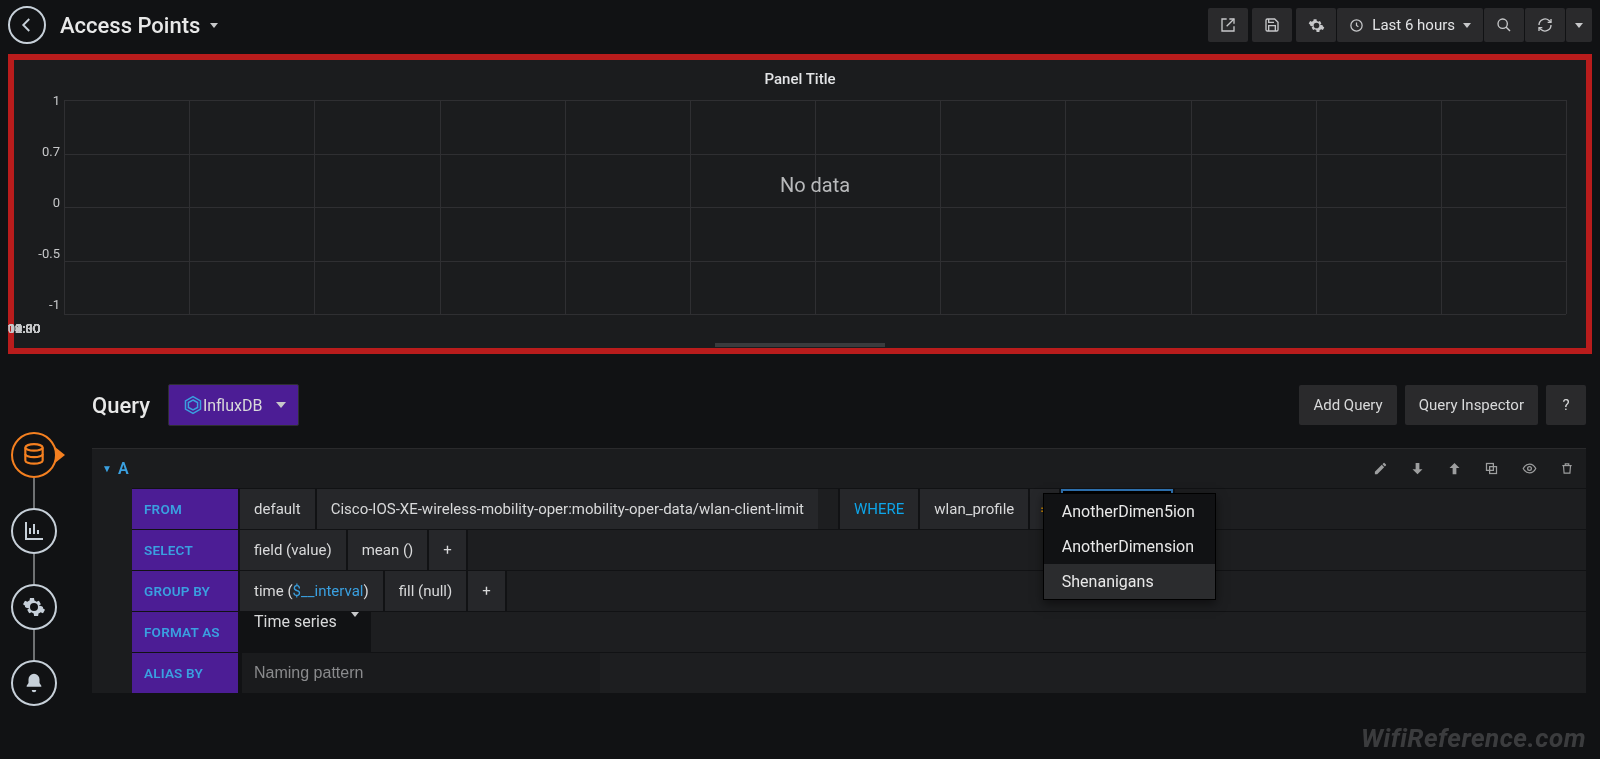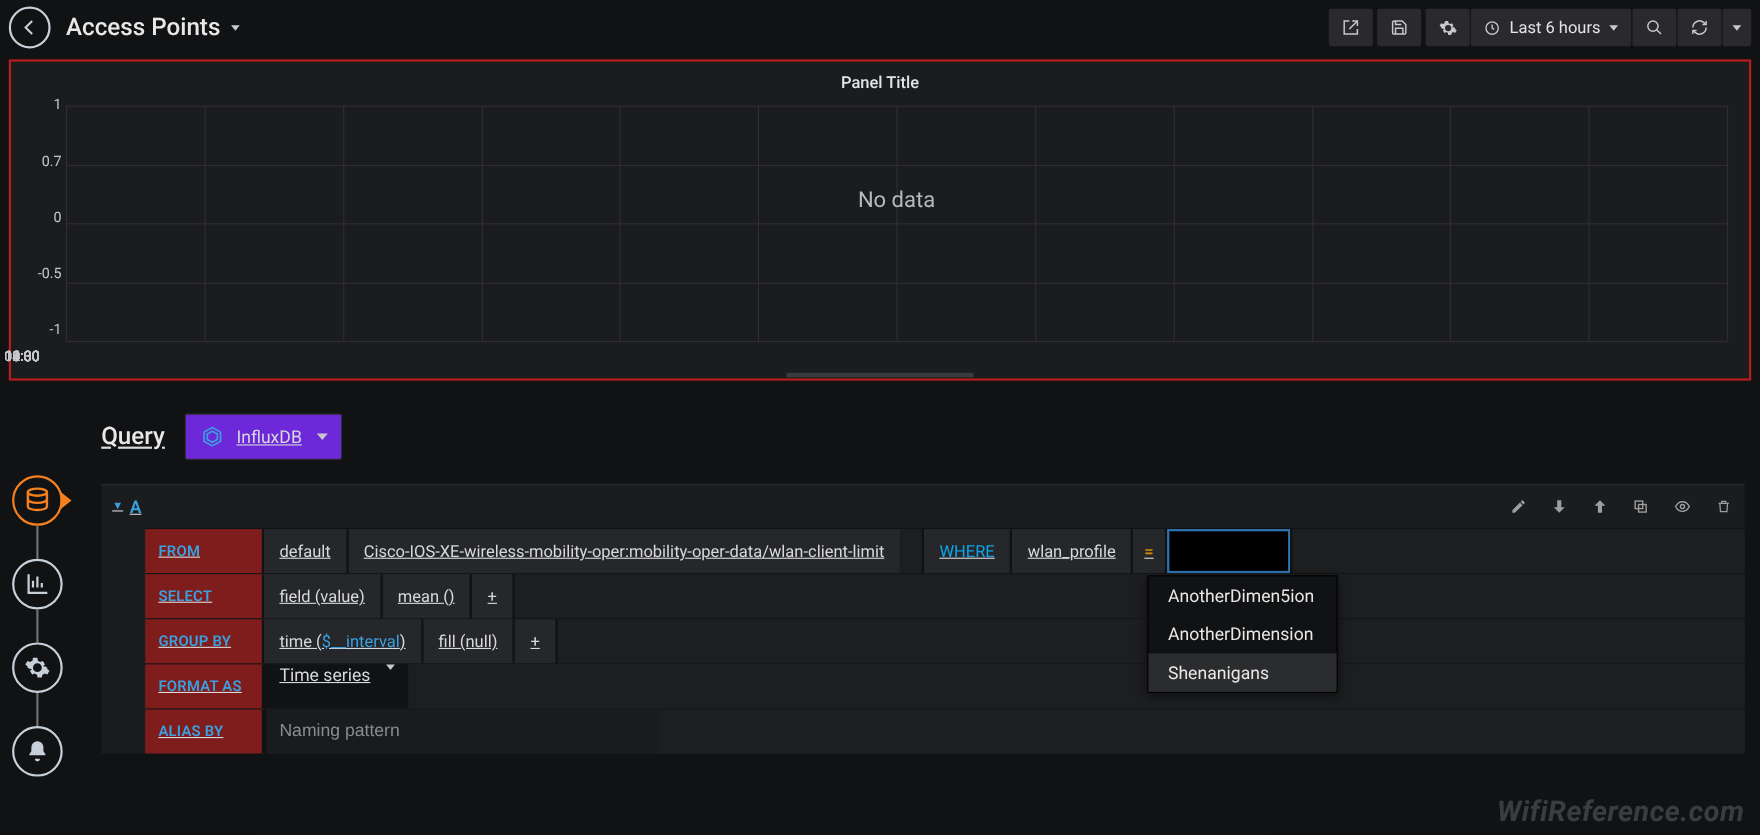--- a/index.html
+++ b/index.html
@@ -31,21 +31,21 @@
     display:flex;align-items:center;justify-content:center; cursor:pointer;
   }
   .toolbtn-group{display:flex;gap:4px;}
   .timebtn{
     background:#2a2a2c; height:34px; border-radius:2px; padding:0 12px;
     display:flex;align-items:center;gap:8px; cursor:pointer; font-size:15px;color:#e3e4e6;
   }
 
   
   .panel {
-    margin:6px 8px 0 8px; background:#1b1c1e; border:2px solid #b91c1c;
+    margin:6px 8px 0 8px; background:#1b1c1e; border:6px solid #b91c1c;
   }
   .panel-title{ text-align:center; font-size:15px; color:#e3e4e6; padding:10px 0 4px 0; font-weight:500;}
   .chart-area{ position:relative; height:250px; margin:0 10px; }
   .plot{ position:absolute; left:40px; right:10px; top:8px; bottom:28px; }
   .grid-h{ position:absolute; left:0; right:0; height:1px; background:#2f2f32;}
   .grid-v{ position:absolute; top:0; bottom:0; width:1px; background:#2f2f32;}
   .ytick{ position:absolute; left:0; width:36px; text-align:right; font-size:13px; color:#c7c8ca; transform:translateY(-50%);}
   .xtick{ position:absolute; bottom:6px; transform:translateX(-50%); font-size:13px; color:#c7c8ca;}
   .nodata{ position:absolute; left:0; right:0; text-align:center; font-size:20px; color:#b8b9bb;}
   .panel-resize{ height:6px; display:flex; justify-content:center;}
@@ -62,28 +62,28 @@
     display:flex;align-items:center;justify-content:center;cursor:pointer;
     background:#111214;
   }
   .rail-btn.active{ border-color:#f58020; position:relative;}
   .rail-btn.active::after{
     content:""; position:absolute; right:-10px; top:50%; transform:translateY(-50%);
     border-left:10px solid #f58020; border-top:8px solid transparent; border-bottom:8px solid transparent;
   }
 
   
-  .query-wrap{ margin-left:92px; margin-right:14px; margin-top:30px;text-decoration:underline;}
+  .query-wrap{ margin-left:92px; margin-right:14px; margin-top:30px;}
   .query-head{
     display:flex; align-items:center; gap:18px; padding-bottom:22px;
   }
   .query-head h2{ font-size:22px; font-weight:500; color:#e8e8e8;}
   .ds-select{
-    background:#6d28d9; border:1px solid #2f2f32; height:42px; padding:0 36px 0 14px;
-    display:flex; align-items:center; gap:12px; font-size:16px; position:relative; cursor:pointer;
+    background:#4c1d95; border:1px solid #2f2f32; height:42px; padding:0 36px 0 14px;
+    display:flex; align-items:center; font-size:16px; position:relative; cursor:pointer;
     border-radius:2px;
   }
   .ds-select .caret{ position:absolute; right:12px;}
   .q-actions{ margin-left:auto; display:flex; gap:8px;}
   .q-actions .qbtn{
     background:#2a2a2c; height:40px; padding:0 14px; border-radius:2px;
     display:flex;align-items:center; font-size:15px; cursor:pointer;
   }
   .q-actions .qbtn.icon{ width:40px; padding:0; justify-content:center;}
 
@@ -94,21 +94,21 @@
   .edit-head .collapse-caret{ color:#3aa0e0; font-size:10px; margin-right:6px;}
   .edit-head .qid{ color:#3aa0e0; font-weight:600; font-size:16px;}
   .row-actions{ margin-left:auto; display:flex; gap:22px;}
   .row-actions span{ cursor:pointer; color:#9d9e9f;}
 
   .qrow{
     display:flex; align-items:stretch; border-top:1px solid #111214;
     margin-left:40px;
   }
   .qrow .label{
-    width:108px; background:#7f1d1d; color:#3aa0e0; font-size:13.5px; font-weight:600;
+    width:108px; background:#4c1d95; color:#3aa0e0; font-size:13.5px; font-weight:600;
     display:flex;align-items:center; padding-left:12px; letter-spacing:.2px;
     border-right:2px solid #111214;
   }
   .qrow .segs{ display:flex; flex-wrap:wrap; gap:0; align-items:center; flex:1; background:#1d1e20;}
   .seg{
     background:#26272a; color:#d8d9da; height:40px; display:flex;align-items:center;
     padding:0 14px; border-left:2px solid #111214; font-size:15px; cursor:pointer; white-space:nowrap;
   }
   .seg.first{border-left:none;}
   .seg.kw{ color:#0ea5e9;margin-left:20px; }
@@ -304,20 +304,31 @@
   <div class="query-head">
     <h2>Query</h2>
     <div class="ds-select">
       <svg width="20" height="20" viewBox="0 0 24 24" fill="none" stroke="#3aa0e0" stroke-width="1.8">
           <polygon points="12,2 21,7 21,17 12,22 3,17 3,7"></polygon>
           <polygon points="12,6 17.5,9 17.5,15 12,18 6.5,15 6.5,9"></polygon>
         </svg>
       <span>InfluxDB</span>
       <span class="caret"></span>
     </div>
+    <div class="q-actions">
+      <div class="qbtn">
+          <span>Add Query</span>
+        </div>
+      <div class="qbtn">
+          <span>Query Inspector</span>
+        </div>
+      <div class="qbtn icon">
+          <span>?</span>
+        </div>
+    </div>
   </div>
 
   <div class="editor">
     <div class="edit-head">
       <span class="collapse-caret">▼</span>
       <span class="qid">A</span>
       <div class="row-actions">
         <span>
             <svg width="15" height="15" viewBox="0 0 24 24" fill="#9d9e9f">
               <path d="M3 17.25V21h3.75L17.81 9.94l-3.75-3.75L3 17.25zM20.71 7.04a1 1 0 0 0 0-1.41l-2.34-2.34a1 1 0 0 0-1.41 0l-1.83 1.83 3.75 3.75 1.83-1.83z"></path>
@@ -411,19 +422,19 @@
         <div class="alias-input">
           <input placeholder="Naming pattern" style="">
         </div>
         <div class="seg blankfill" style="border-left:none"></div>
       </div>
     </div>
 
   </div>
 </div>
 
-<div class="dropdown" id="where-dropdown" style="left: 1042.8px; top: 523px; min-width: 160px;">
+<div class="dropdown" id="where-dropdown" style="left: 1042.8px; top: 493px; min-width: 160px;">
   <div class="opt">AnotherDimen5ion</div>
   <div class="opt">AnotherDimension</div>
   <div class="opt sel">Shenanigans</div>
 </div>
 
 <div class="watermark">WifiReference.com</div>
 
 </body></html>

